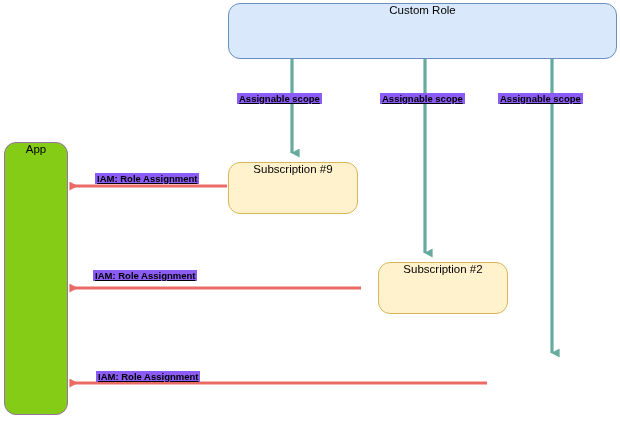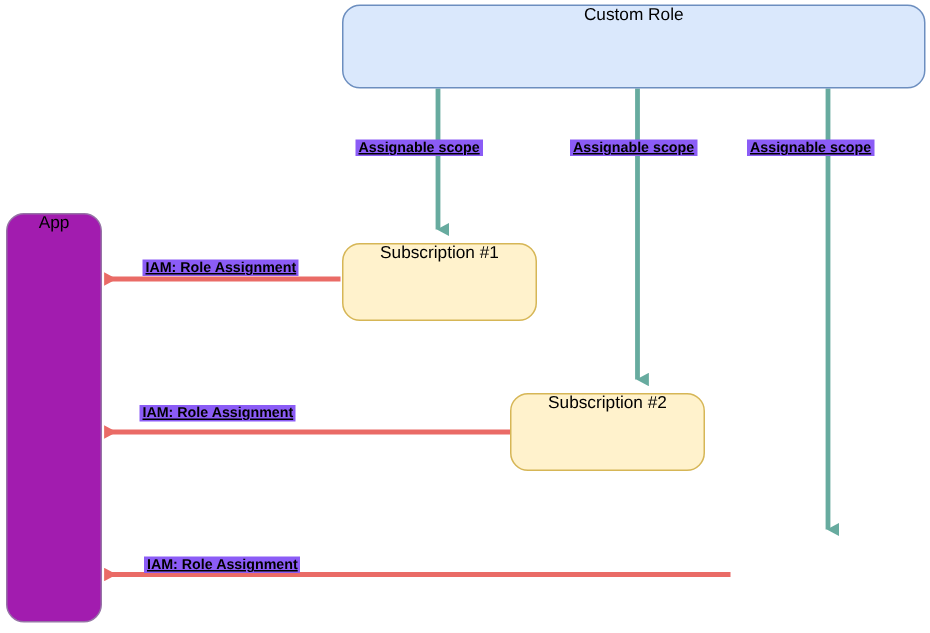--- a/index.html
+++ b/index.html
@@ -36,28 +36,28 @@
     border-radius: 12px;
   }
   .node-sub {
     width: 130px;
     height: 52px;
     background: #fff2cc;
     border: 1px solid #d6b656;
     border-radius: 12px;
   }
   .node-sub1 { left: 228px; top: 162px; }
-  .node-sub2 { left: 340px; top: 262px; }
+  .node-sub2 { left: 378px; top: 262px; }
   .node-subn { left: 488px; top: 362px; }
   .node-app {
     left: 4px;
     top: 142px;
     width: 64px;
     height: 273px;
-    background: #a21caf;
+    background: #84cc16;
     border: 1px solid #9673a6;
     border-radius: 12px;
   }
   .edge-svg {
     position: absolute;
     left: 0;
     top: 0;
     width: 620px;
     height: 422px;
     pointer-events: none;
@@ -109,21 +109,21 @@
 
   <div class="node node-role">
     <span>Custom Role</span>
   </div>
 
   <div class="node node-app">
     <span>App</span>
   </div>
 
   <div class="node node-sub node-sub1">
-    <span>Subscription #1</span>
+    <span>Subscription #9</span>
   </div>
 
   <div class="node node-sub node-sub2">
     <span>Subscription #2</span>
   </div>
 
 
   <div class="edge-label lbl-scope1">Assignable scope</div>
   <div class="edge-label lbl-scope2">Assignable scope</div>
   <div class="edge-label lbl-scope3">Assignable scope</div>

